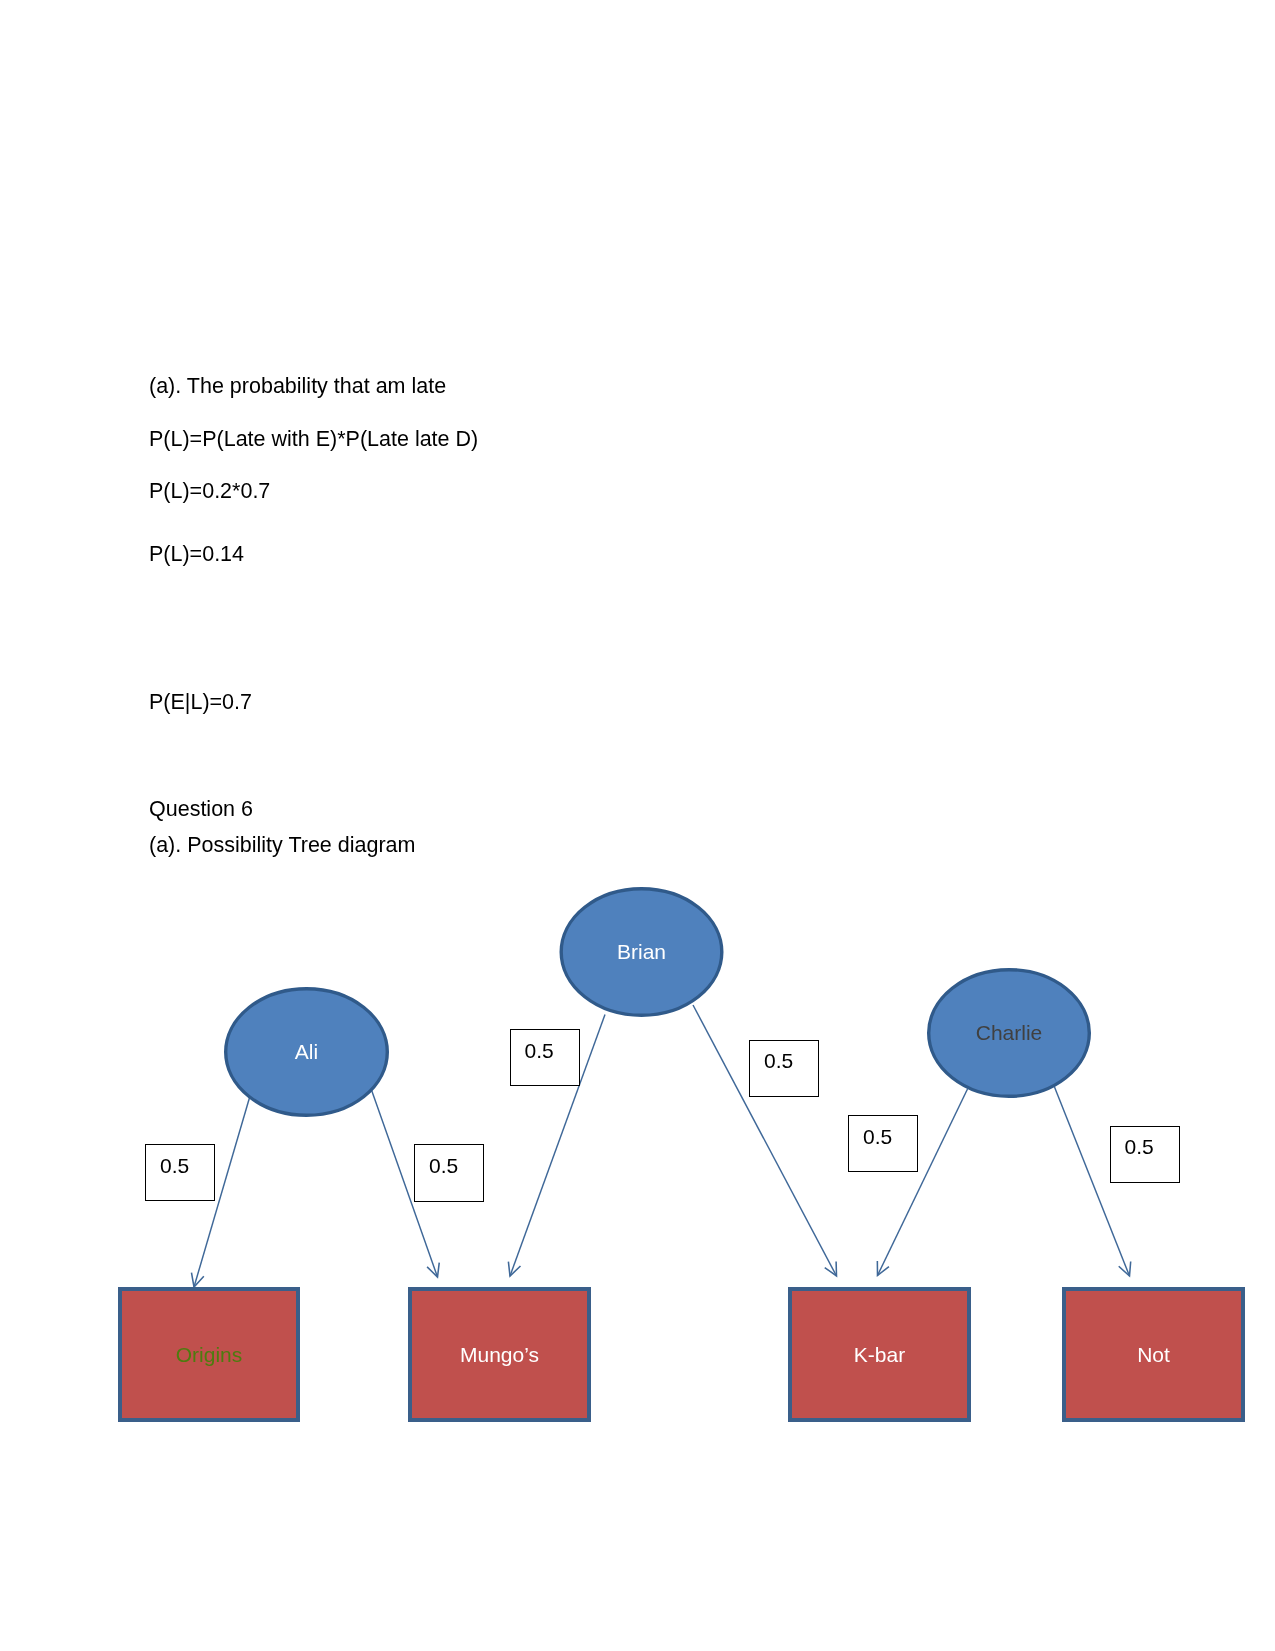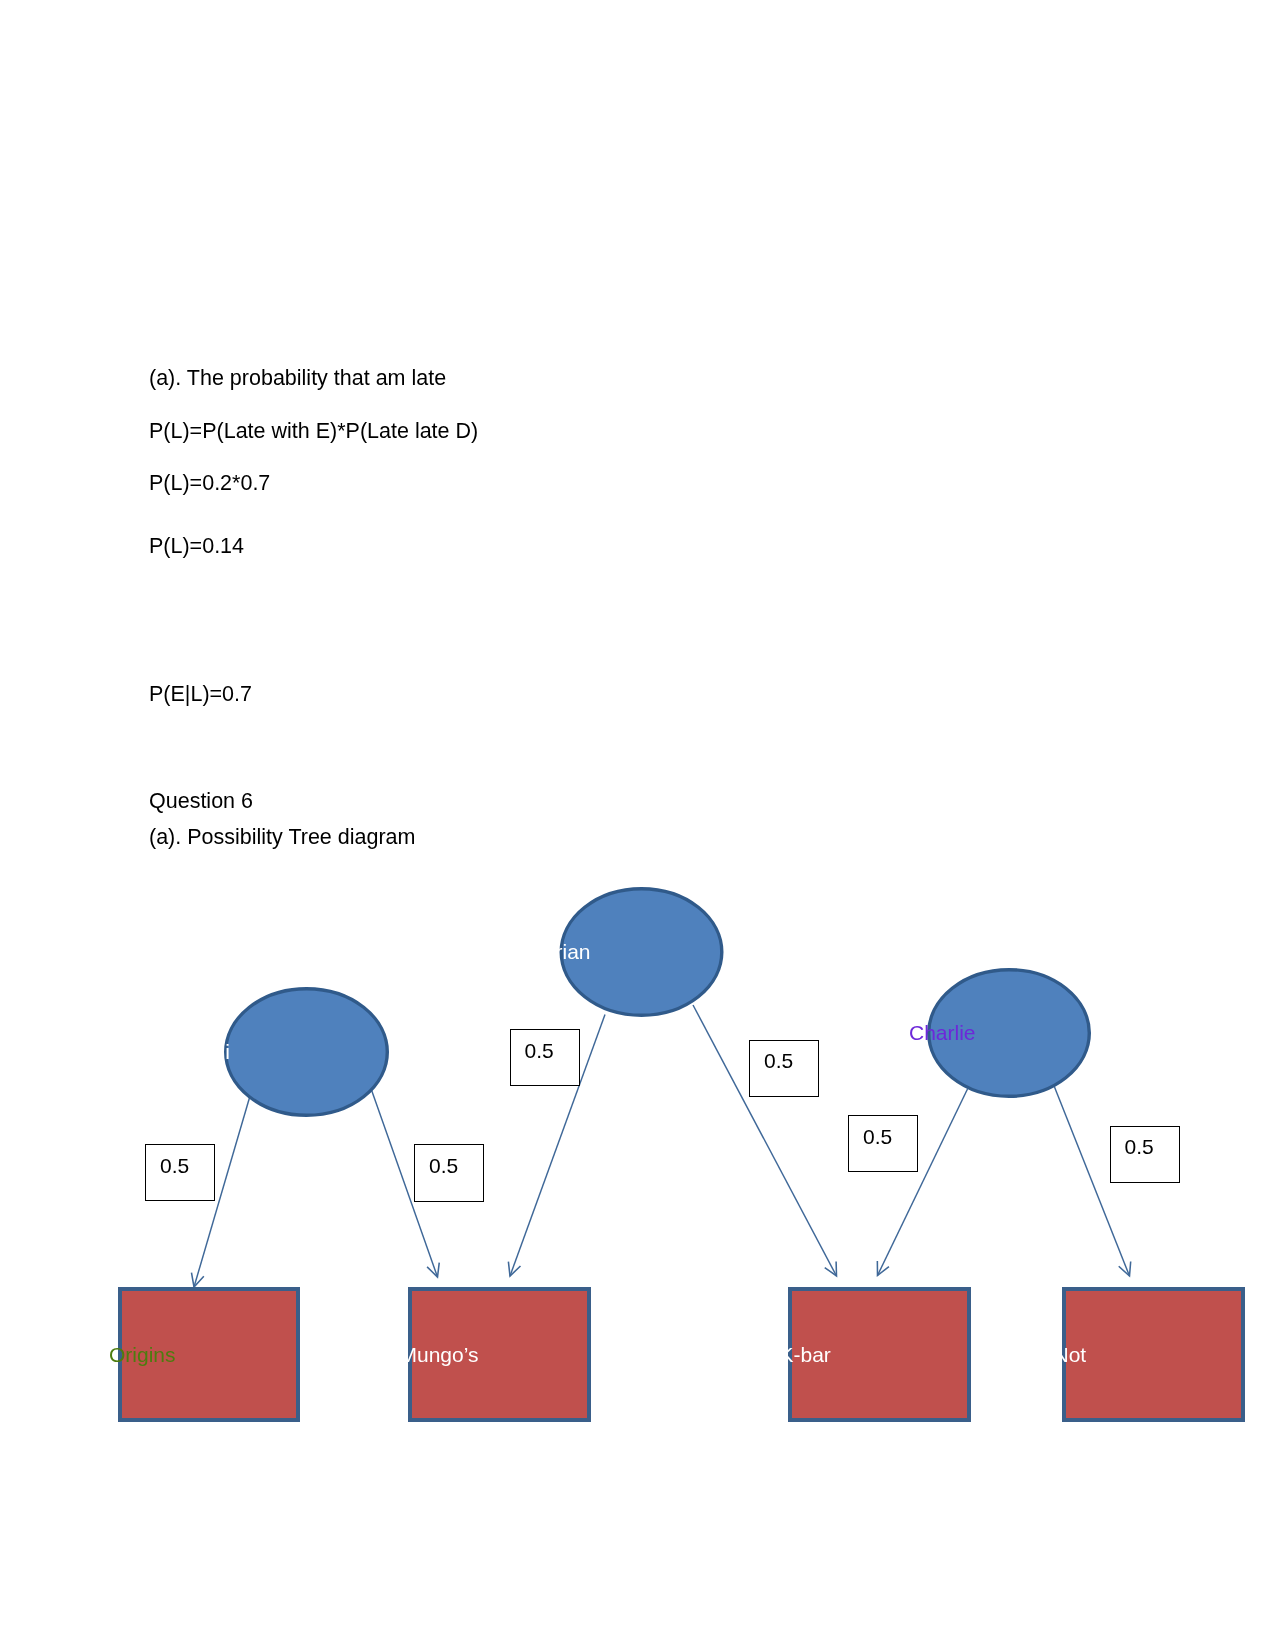--- a/index.html
+++ b/index.html
@@ -18,37 +18,38 @@
     will-change: transform;
     transform: translate3d(0, 0, 0);
   }
   .para {
     position: absolute;
     left: 149px;
     font-size: 21.5px;
     line-height: 1;
     color: #000000;
     white-space: pre;
+    margin-top: 8px;
   }
   #diagram {
     position: absolute;
     left: 0;
     top: 0;
     width: 1275px;
     height: 1651px;
     pointer-events: none;
   }
   .node-label {
     position: absolute;
     width: 200px;
     font-size: 21px;
     line-height: 1;
     color: #ffffff;
     white-space: pre;
-    text-align: left;
+    text-align: center;
   }
   .prob-box {
     position: absolute;
     box-sizing: border-box;
     border: 1.5px solid #000000;
     background: #ffffff;
   }
   .prob-text {
     position: absolute;
     font-size: 21px;
@@ -106,21 +107,21 @@
       <rect x="120" y="1289" width="178" height="131" fill="#C0504D" stroke="#3A5F8A" stroke-width="4"></rect>
       <rect x="410" y="1289" width="179" height="131" fill="#C0504D" stroke="#3A5F8A" stroke-width="4"></rect>
       <rect x="790" y="1289" width="179" height="131" fill="#C0504D" stroke="#3A5F8A" stroke-width="4"></rect>
       <rect x="1064" y="1289" width="179" height="131" fill="#C0504D" stroke="#3A5F8A" stroke-width="4"></rect>
     </g>
 
   </svg>
 
   <div class="node-label" style="left: 206.5px; top: 1041px; color: rgb(255, 255, 255);">Ali</div>
   <div class="node-label" style="left: 541.5px; top: 941px; color: rgb(255, 255, 255);">Brian</div>
-  <div class="node-label" style="left: 909px; top: 1022px; color: #6d28d9;">Charlie</div>
+  <div class="node-label" style="left: 909px; top: 1022px; color: #404040;">Charlie</div>
   <div class="node-label" style="left: 109px; top: 1344px; color: #4d7c0f;">Origins</div>
   <div class="node-label" style="left: 399.5px; top: 1344px; color: rgb(255, 255, 255);">Mungo’s</div>
   <div class="node-label" style="left: 779.5px; top: 1344px; color: rgb(255, 255, 255);">K-bar</div>
   <div class="node-label" style="left: 1053.5px; top: 1344px; color: rgb(255, 255, 255);">Not</div>
 
   <div class="prob-box" style="left: 145px; top: 1144px; width: 70px; height: 57px; background: rgb(255, 255, 255); border-color: rgb(0, 0, 0);"></div>
   <div class="prob-text" style="left: 160px; top: 1154.5px; color: rgb(0, 0, 0);">0.5</div>
 
   <div class="prob-box" style="left: 414px; top: 1144px; width: 70px; height: 58px; background: rgb(255, 255, 255); border-color: rgb(0, 0, 0);"></div>
   <div class="prob-text" style="left: 429px; top: 1154.5px; color: rgb(0, 0, 0);">0.5</div>

